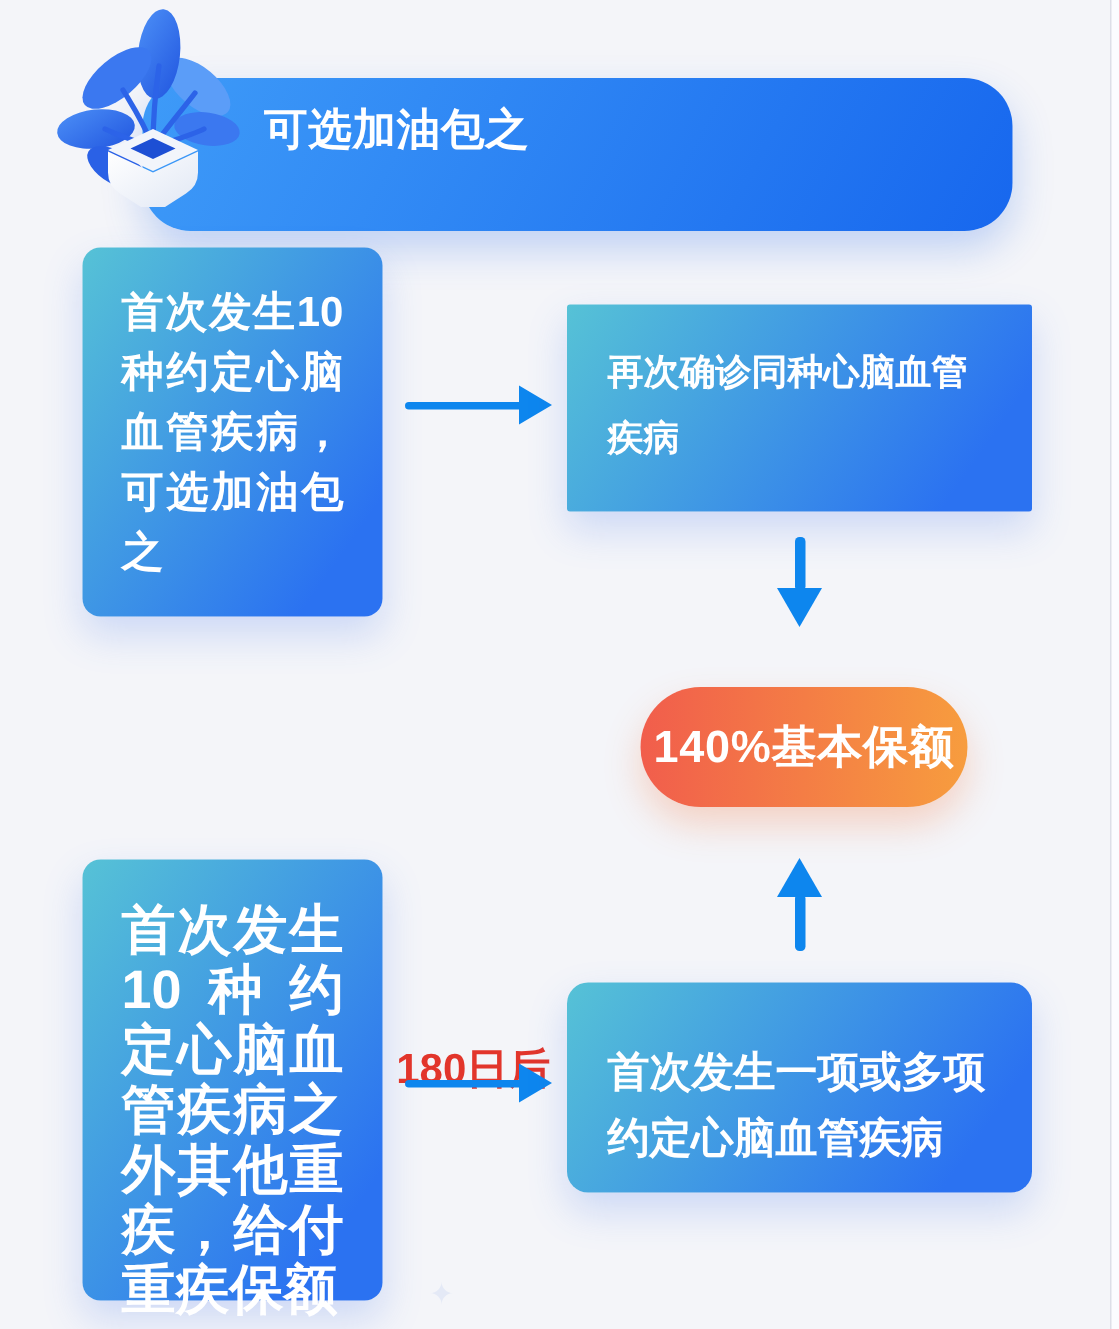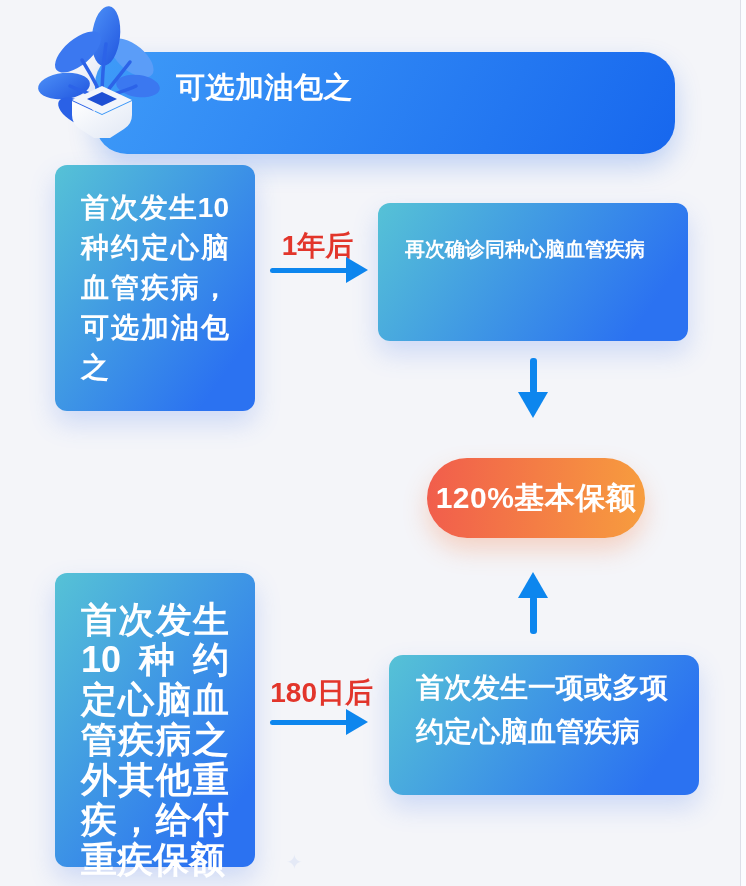--- a/index.html
+++ b/index.html
@@ -28,27 +28,27 @@
 
   
   .box{
     position:absolute;box-sizing:border-box;color:#fff;font-weight:700;
     background:linear-gradient(125deg,#56c2d6 0%,#2b72f1 85%);
     box-shadow:0 12px 26px rgba(70,120,235,.22);
     line-break:strict;
   }
   .box-a{left:55px;top:165px;width:200px;height:246px;border-radius:12px;padding:23px 26px;font-size:28px;line-height:40px;text-align:justify;}
   .box-c{left:55px;top:573px;width:200px;height:294px;border-radius:12px;padding:27px 26px;font-size:36px;line-height:40px;text-align:justify;}
-  .box-b{left:378px;top:203px;width:310px;height:138px;border-radius:12px;padding:24px 27px;font-size:20px;line-height:44px;}
-  .box-d{left:378px;top:655px;width:310px;height:140px;border-radius:14px;padding:11px 27px;font-size:28px;line-height:44px;margin-left:11px;}
+  .box-b{left:378px;top:203px;width:310px;height:138px;border-radius:2px;padding:24px 27px;font-size:24px;line-height:44px;}
+  .box-d{left:378px;top:655px;width:310px;height:140px;border-radius:14px;padding:38px 27px;font-size:28px;line-height:44px;}
 
   
   .arrow-label{position:absolute;color:#e2352b;font-size:28px;font-weight:700;text-align:center;}
   .label-1{left:265px;top:227px;width:105px;}
-  .label-2{left:258px;top:674px;width:115px;text-align:right;}
+  .label-2{left:258px;top:694px;width:115px;}
 
   
   .h-arrow{position:absolute;width:98px;height:26px;}
   .h-arrow .shaft{position:absolute;left:0;top:11px;width:80px;height:5px;border-radius:3px;background:#0d86ee;}
   .h-arrow .head{position:absolute;right:0;top:0;width:0;height:0;
     border-left:22px solid #0d86ee;border-top:13px solid transparent;border-bottom:13px solid transparent;}
   .h-arrow-1{left:270px;top:257px;}
   .h-arrow-2{left:270px;top:709px;}
 
   
@@ -111,34 +111,33 @@
       <path d="M66,98 C78,94 92,90 100,86"></path>
       <path d="M66,98 C58,102 50,106 46,110"></path>
     </g>
     <path d="M36,100 L66,86 L96,100 L66,114 Z" fill="#f2f5fb"></path>
     <path d="M51,99 L66,92 L81,99 L66,106 Z" fill="#1d4fd4"></path>
     <path d="M36,101 L66,115 L96,101 L96,115 Q96,124 88,129 L74,138 Q66,142 58,138 L44,129 Q36,124 36,115 Z" fill="url(#pot)"></path>
   </svg>
 
   <div class="box box-a">首次发生10种约定心脑血管疾病，可选加油包之</div>
 
-  <div class="arrow-label label-1">1年后</div>
   <div class="h-arrow h-arrow-1">
     <div class="shaft"></div>
     <div class="head"></div>
   </div>
 
   <div class="box box-b">再次确诊同种心脑血管疾病</div>
 
   <div class="v-arrow down arrow-down">
     <div class="shaft"></div>
     <div class="head"></div>
   </div>
 
-  <div class="pill">120%基本保额</div>
+  <div class="pill">140%基本保额</div>
 
   <div class="v-arrow up arrow-up">
     <div class="head"></div>
     <div class="shaft"></div>
   </div>
 
   <div class="box box-c">首次发生10种约定心脑血管疾病之外其他重疾，给付重疾保额</div>
 
   <div class="arrow-label label-2">180日后</div>
   <div class="h-arrow h-arrow-2">

